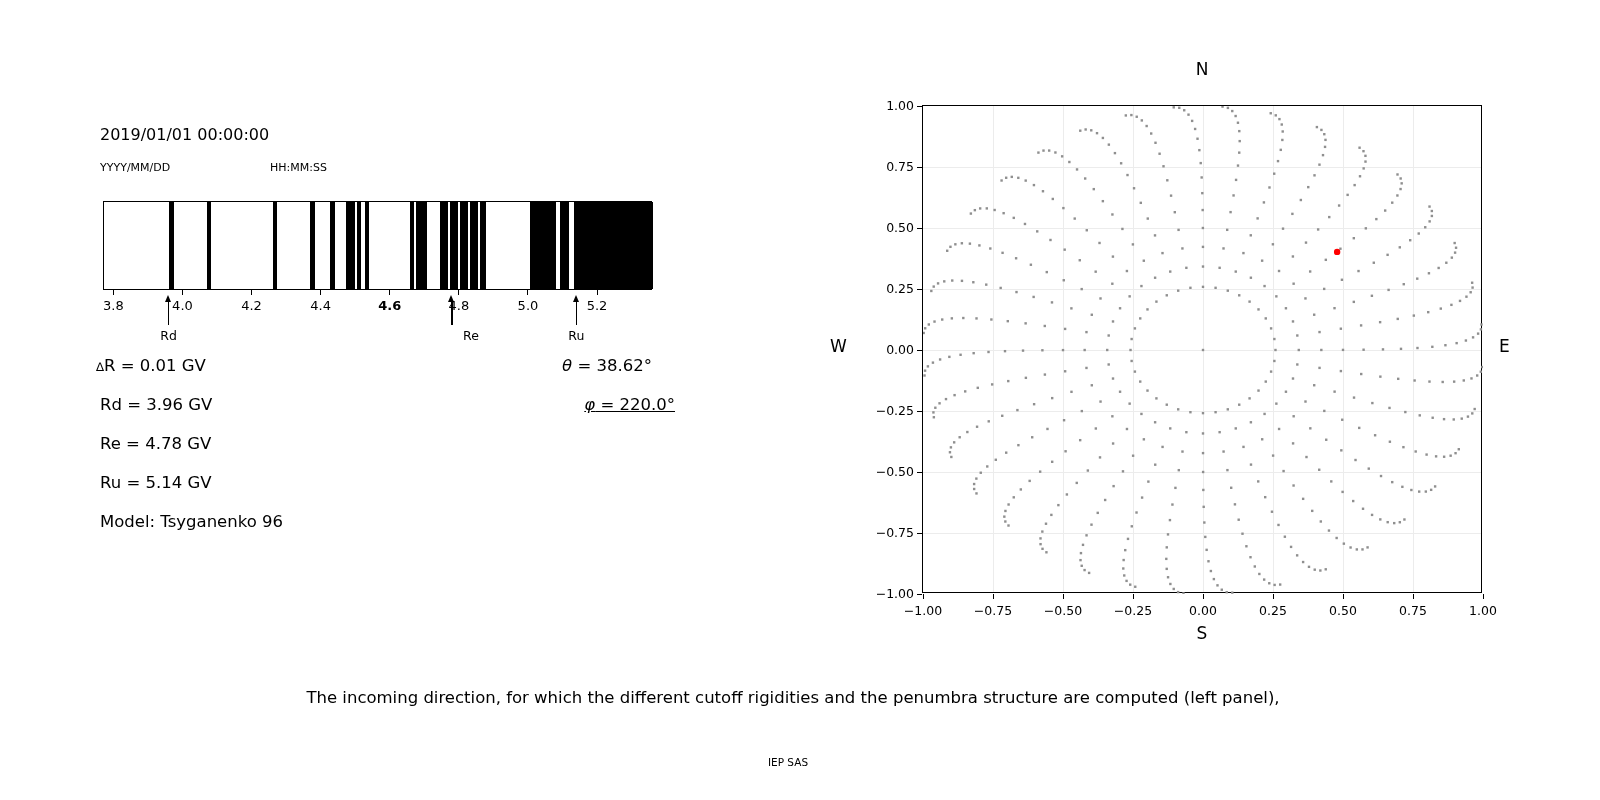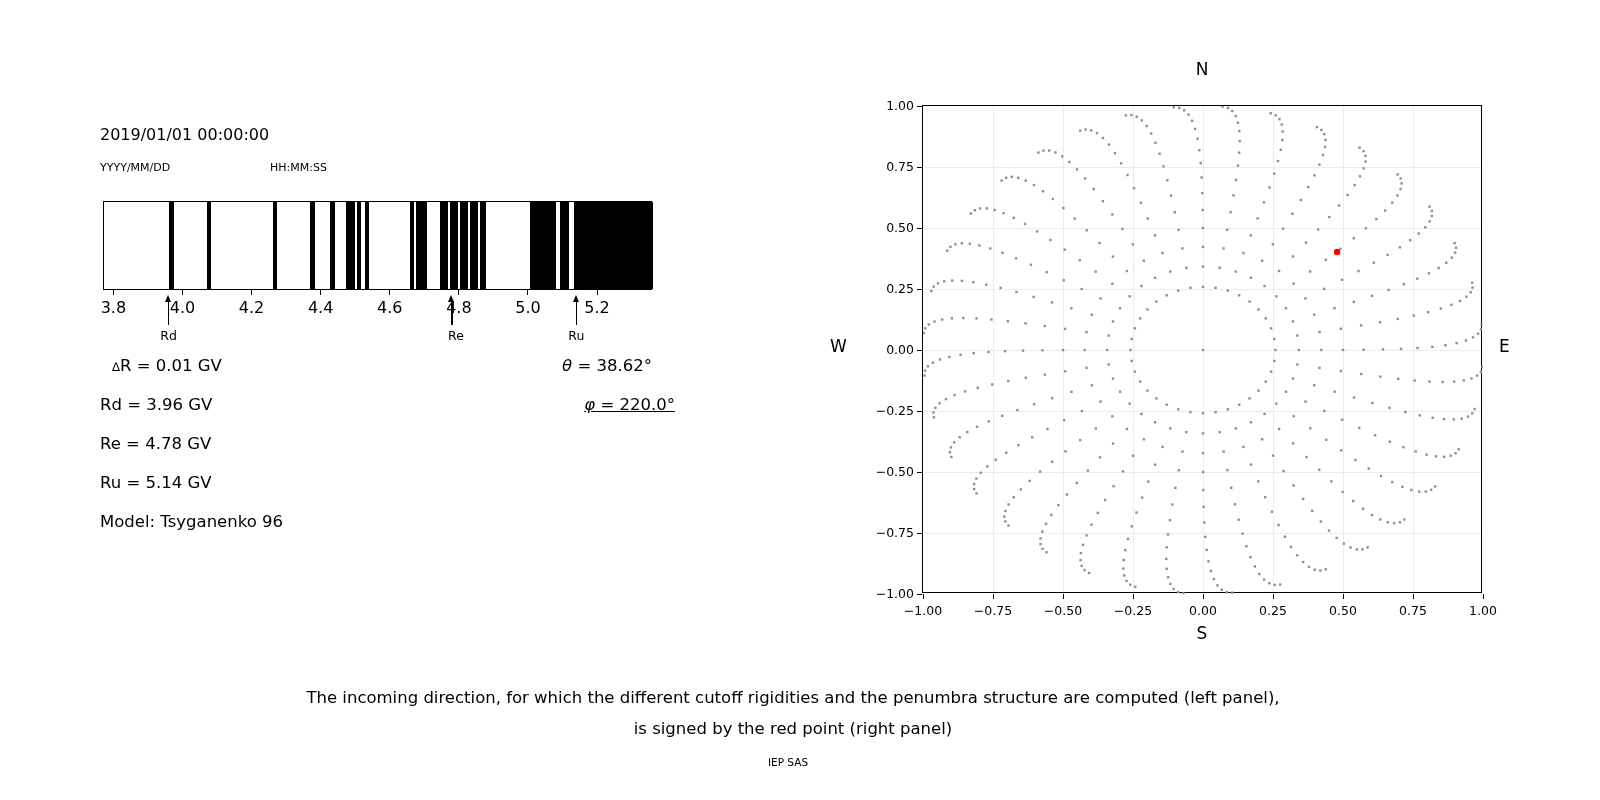--- a/index.html
+++ b/index.html
@@ -14,21 +14,21 @@
   .right { text-align:right; }
   .center { text-align:center; }
   .delta-sym { font-size:12px; }
   .ang-sym { font-style:italic; }
 
   
   #pframe { left:103px; top:201px; width:549px; height:89px; border:1.2px solid #000; background:#fff; }
   #pframe .bar { position:absolute; top:0; bottom:0; background:#000; }
   #pax { left:103px; top:290px; width:549px; height:60px; }
   .ptick { position:absolute; top:0; width:1px; height:5px; background:#000; }
-  .pticklab { position:absolute; top:8px; width:44px; margin-left:-22px; text-align:center; font-size:16px; }
+  .pticklab { position:absolute; top:8px; width:44px; margin-left:-22px; text-align:center; font-size:13px; }
   .arrow-line { position:absolute; width:1.5px; background:#000; top:12px; height:23px; margin-left:-0.75px; }
   .arrow-head { position:absolute; top:5px; margin-left:-3.5px; width:0; height:0;
                 border-left:3.5px solid transparent; border-right:3.5px solid transparent;
                 border-bottom:7px solid #000; }
   .arrow-lab { position:absolute; top:38px; width:30px; margin-left:-15px; text-align:center; font-size:12.5px; }
 
   
   #rframe { left:922px; top:105px; width:560px; height:488px; border:1.2px solid #000; background:#fff; }
   .gridv { position:absolute; top:0; bottom:0; width:1px; }
   .gridh { position:absolute; left:0; right:0; height:1px; }
@@ -74,39 +74,39 @@
   <div id="pax" class="abs">
       <div class="ptick" style="left: 9.86501px;"></div>
       <div class="pticklab" style="left: 10.365px;">3.8</div>
       <div class="ptick" style="left: 78.9651px;"></div>
       <div class="pticklab" style="left: 79.4651px;">4.0</div>
       <div class="ptick" style="left: 148.065px;"></div>
       <div class="pticklab" style="left: 148.565px;">4.2</div>
       <div class="ptick" style="left: 217.165px;"></div>
       <div class="pticklab" style="left: 217.665px;">4.4</div>
       <div class="ptick" style="left: 286.265px;"></div>
-      <div class="pticklab" style="left: 286.765px;">4.6</div>
+      <div class="pticklab" style="left: 286.765px; font-weight: bold;">4.6</div>
       <div class="ptick" style="left: 355.365px;"></div>
       <div class="pticklab" style="left: 355.865px;">4.8</div>
       <div class="ptick" style="left: 424.465px;"></div>
       <div class="pticklab" style="left: 424.965px;">5.0</div>
       <div class="ptick" style="left: 493.565px;"></div>
       <div class="pticklab" style="left: 494.065px;">5.2</div>
       <div class="arrow-head" style="left: 65.6451px;"></div>
       <div class="arrow-line" style="left: 65.6451px;"></div>
       <div class="arrow-lab" style="left: 65.6451px;">Rd</div>
       <div class="arrow-head" style="left: 348.955px;"></div>
       <div class="arrow-line" style="left: 348.955px;"></div>
-      <div class="arrow-lab" style="left: 353px;">Re</div>
+      <div class="arrow-lab" style="left: 368px;">Re</div>
       <div class="arrow-head" style="left: 473.335px;"></div>
       <div class="arrow-line" style="left: 473.335px;"></div>
       <div class="arrow-lab" style="left: 473.335px;">Ru</div>
     </div>
 
-  <div class="abs tinfo" style="left:112px; top:356px;"><span class="delta-sym">∆</span><span>R = 0.01 GV</span></div>
+  <div class="abs tinfo" style="left:96px; top:356px;"><span class="delta-sym">∆</span><span>R = 0.01 GV</span></div>
   <div class="abs tinfo" style="left:100px; top:395px;">Rd = 3.96 GV</div>
   <div class="abs tinfo" style="left:100px; top:434px;">Re = 4.78 GV</div>
   <div class="abs tinfo" style="left:100px; top:473px;">Ru = 5.14 GV</div>
   <div class="abs tinfo" style="left:100px; top:512px;">Model: Tsyganenko 96</div>
 
   <div class="abs tinfo right" style="left:452px; top:356px; width:200px;"><span class="ang-sym">θ</span><span> = 38.62°</span></div>
   <div class="abs tinfo right" style="left:475px; top:395px; width:200px;text-decoration:underline;"><span class="ang-sym">φ</span><span> = 220.0°</span></div>
 
   <div class="abs compass center" style="left:1172px; top:59px; width:60px;">N</div>
   <div class="abs compass center" style="left:1172px; top:623px; width:60px;">S</div>
@@ -741,16 +741,15 @@
       <div class="rylab" style="top: 305px;">−0.25</div>
       <div class="rticky" style="top: 365.5px;"></div>
       <div class="rylab" style="top: 366px;">−0.50</div>
       <div class="rticky" style="top: 426.5px;"></div>
       <div class="rylab" style="top: 427px;">−0.75</div>
       <div class="rticky" style="top: 487.5px;"></div>
       <div class="rylab" style="top: 488px;">−1.00</div>
     </div>
 
   <div class="abs cap center" style="left:0; top:688px; width:1586px;text-align:center;">The incoming direction, for which the different cutoff rigidities and the penumbra structure are computed (left panel),</div>
-  <div class="abs cap center" style="left:0; top:719px; width:1586px;">is signed by the red point (right panel)</div>
   <div class="abs credit center" style="left:0; top:756px; width:1576px;">IEP SAS</div>
 
 </div>
 
 </body></html>

